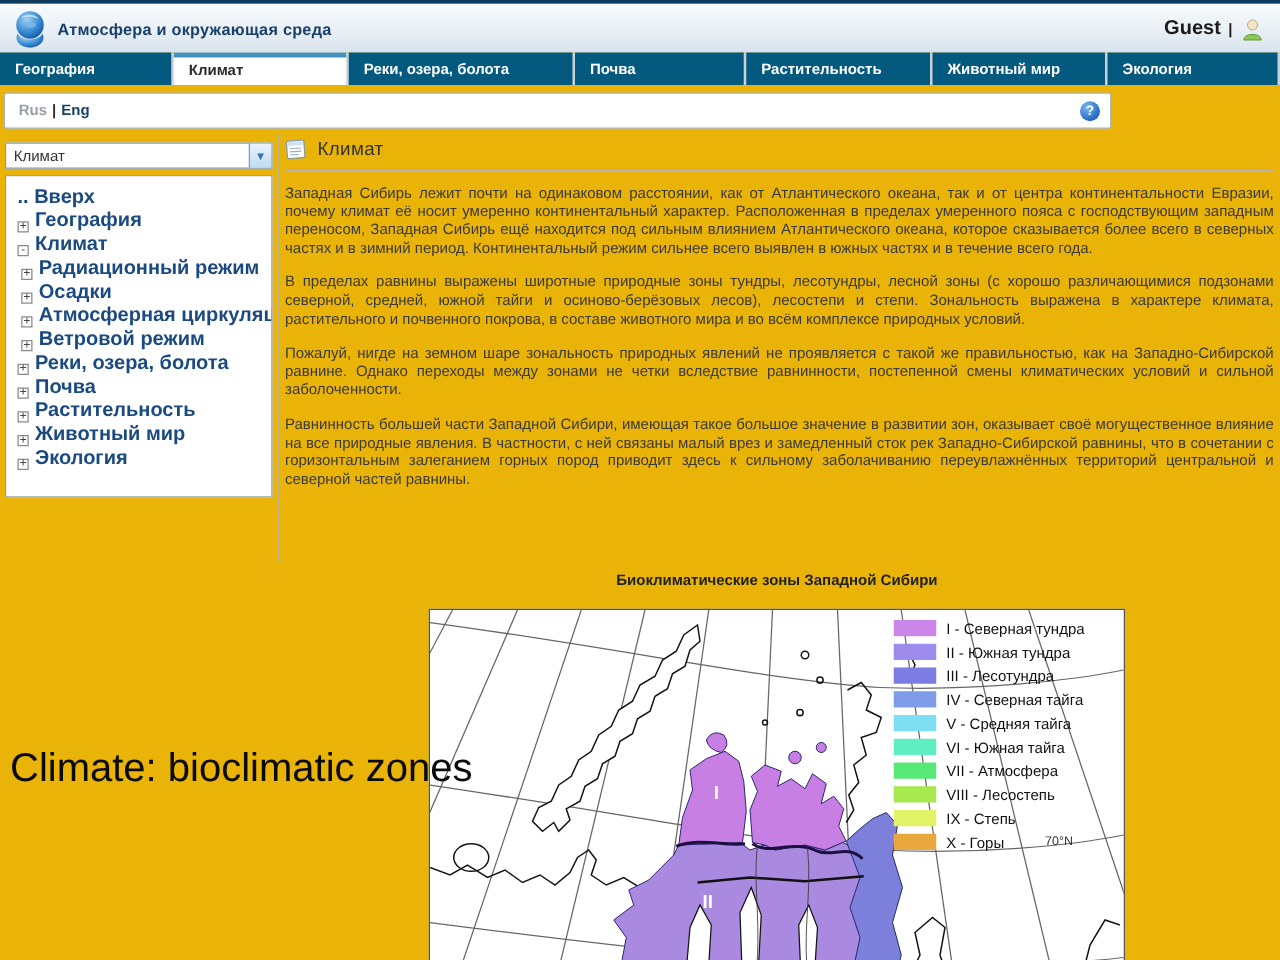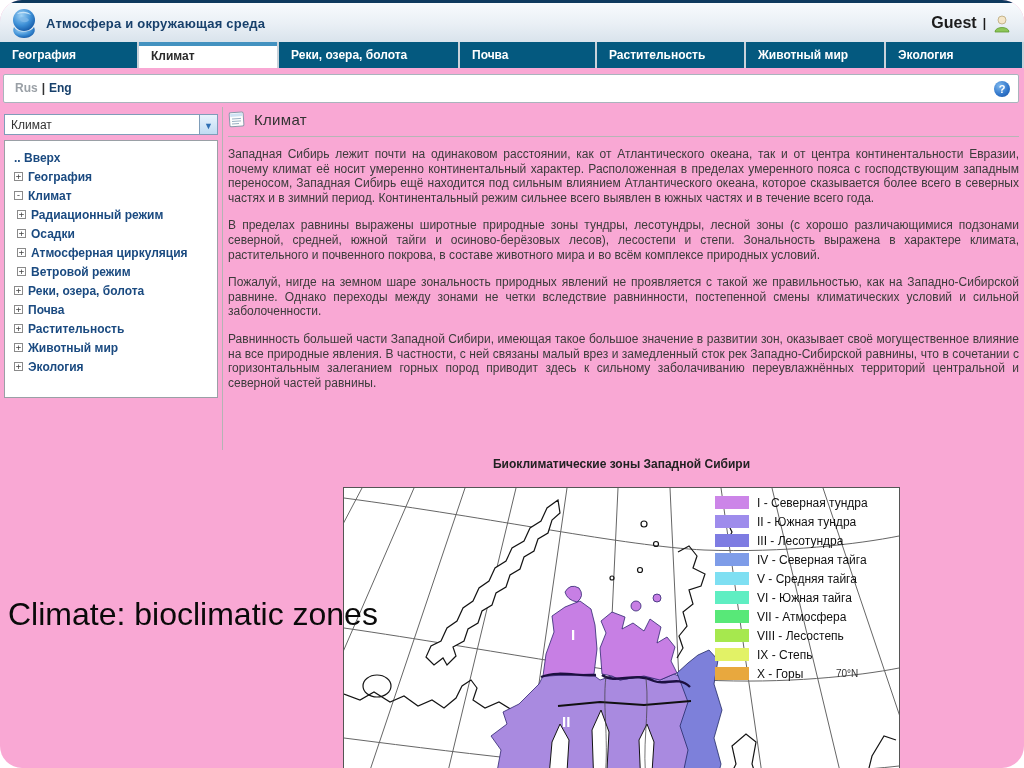--- a/index.html
+++ b/index.html
@@ -1,19 +1,19 @@
 <!DOCTYPE html>
 <html><head>
 <meta charset="utf-8">
 <style>
   * { box-sizing: border-box; margin: 0; padding: 0; }
   html,body { background:#fff; }
   #page {
     position: relative; width: 1024px; height: 768px; overflow: hidden;
-    background: #f9a8d4; font-family: "Liberation Sans", sans-serif; border-radius: 22px;
+    background: #eab308; font-family: "Liberation Sans", sans-serif;
   }
   
   #top-strip { position:absolute; left:0; top:0; width:1024px; height:3px; background:#0e3a5e; }
   #header {
     position:absolute; left:0; top:3px; width:1024px; height:39px;
     background: linear-gradient(180deg,#f8fbfd 0%, #e9eff5 55%, #d9e3ec 100%);
   }
   #logo { position:absolute; left:9px; top:4px; width:30px; height:32px; }
   #page-title {
     position:absolute; left:46px; top:13px; font-size:13px; font-weight:bold; color:#17406b; letter-spacing:.2px;
@@ -29,21 +29,21 @@
     padding-left:12px; line-height:26px; height:26px; white-space:nowrap; overflow:hidden; cursor:default;
   }
   .tab + .tab { margin-left:2px; }
   .tab:nth-of-type(1){ width:137px; } .tab:nth-of-type(2){ width:138px; }
   .tab:nth-of-type(3){ width:179px; } .tab:nth-of-type(4){ width:135px; }
   .tab:nth-of-type(5){ width:147px; } .tab:nth-of-type(6){ width:138px; }
   .tab:nth-of-type(7){ width:136px; }
   .tab.active { background:#fff; color:#2b2b2b; border-top:4px solid #4392c0; line-height:21px; }
   
   #langbar {
-    position:absolute; left:3px; top:74px; width:1016px; height:29px;
+    position:absolute; left:3px; top:74px; width:886px; height:29px;
     border:1px solid #a9b4bd; border-radius:2px; background:#fff;
   }
   #langbar .langs { position:absolute; left:11px; top:6px; font-size:12px; font-weight:bold; }
   #lang-rus { color:#9aa0a6; } #lang-sep { color:#333; padding:0 4px; } #lang-eng { color:#17406b; }
   #help-btn {
     position:absolute; right:8px; top:6px; width:16px; height:16px; border-radius:50%;
     background: radial-gradient(circle at 35% 30%, #7db8ef 0%, #2f74c9 60%, #1c4f9c 100%);
     color:#fff; font-size:11px; font-weight:bold; text-align:center; line-height:16px; cursor:pointer;
   }
   
@@ -55,21 +55,21 @@
   #select-btn {
     position:absolute; right:0; top:0; width:18px; height:19px;
     background: linear-gradient(180deg,#e8f3fd 0%, #c0dbf3 100%);
     border-left:1px solid #7f9db9; text-align:center;
   }
   #select-btn .chev { font-size:9px; color:#2f6fb4; line-height:19px; }
   #tree {
     position:absolute; left:4px; top:140px; width:214px; height:258px;
     border:1px solid #9aa0a6; background:#fff; padding:7px 4px 0 9px; overflow:hidden;
   }
-  .tree-item { display:flex; align-items:center; height:19px; font-size:12px; font-weight:bold; color:#1a4a80; cursor:pointer; white-space:nowrap; }
+  .tree-item { display:flex; align-items:flex-end; height:19px; font-size:16px; font-weight:bold; color:#1a4a80; cursor:pointer; white-space:nowrap; }
   .tree-item.lvl1 { margin-left:3px; }
   .treeicon {
     width:9px; height:9px; border:1px solid #8a8a8a; background:#fff; color:#444;
     font-size:9px; line-height:7px; text-align:center; margin-right:5px; flex:0 0 9px;
     font-family:"DejaVu Sans Mono", monospace; font-weight:normal;
   }
   .treeicon.plus::before { content:"+"; }
   .treeicon.minus::before { content:"-"; }
   #divider { position:absolute; left:222px; top:107px; width:1px; height:343px; background:#b4b4b4; }
   

